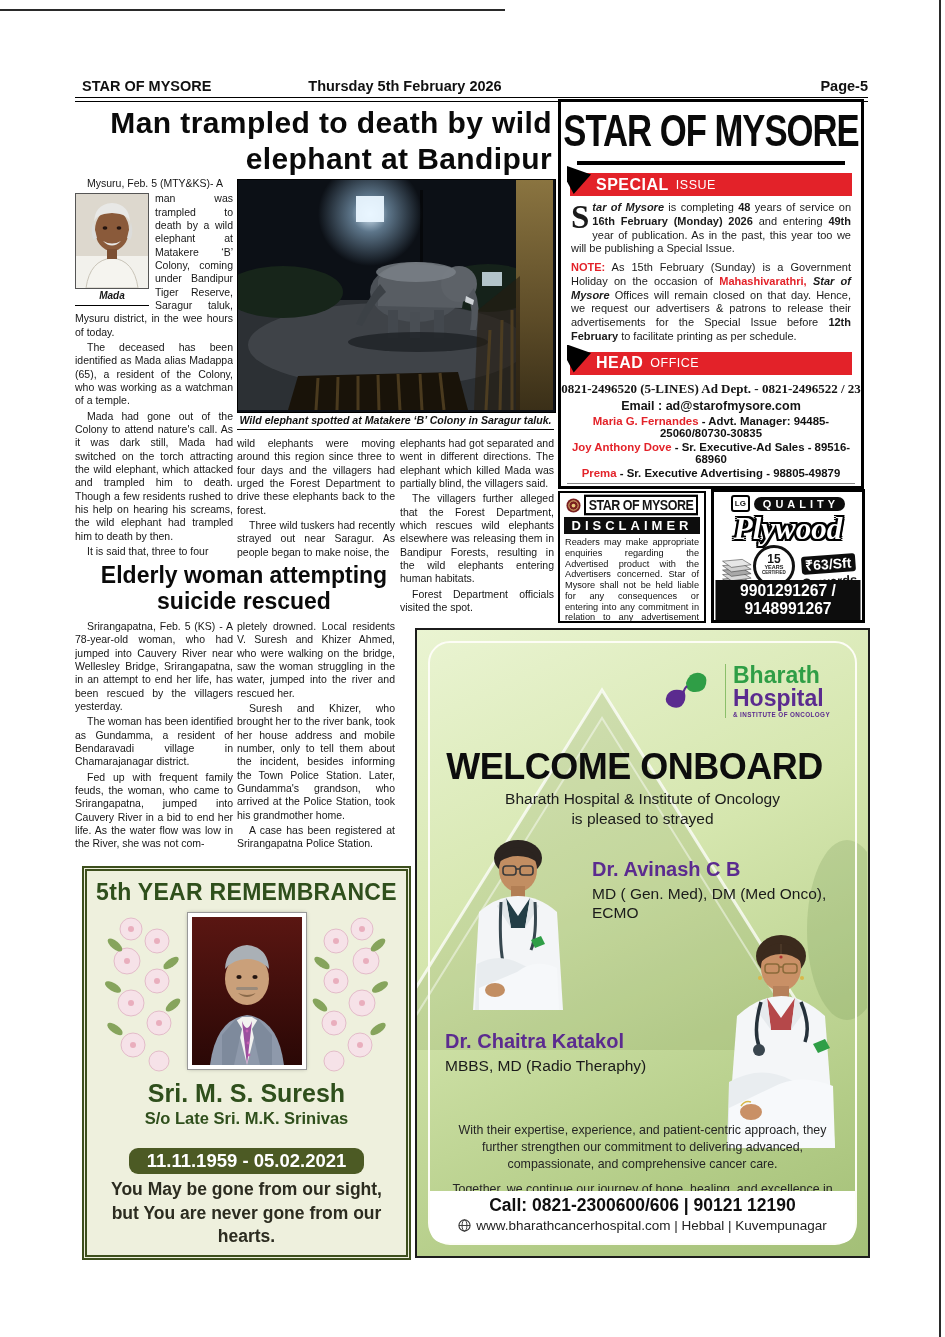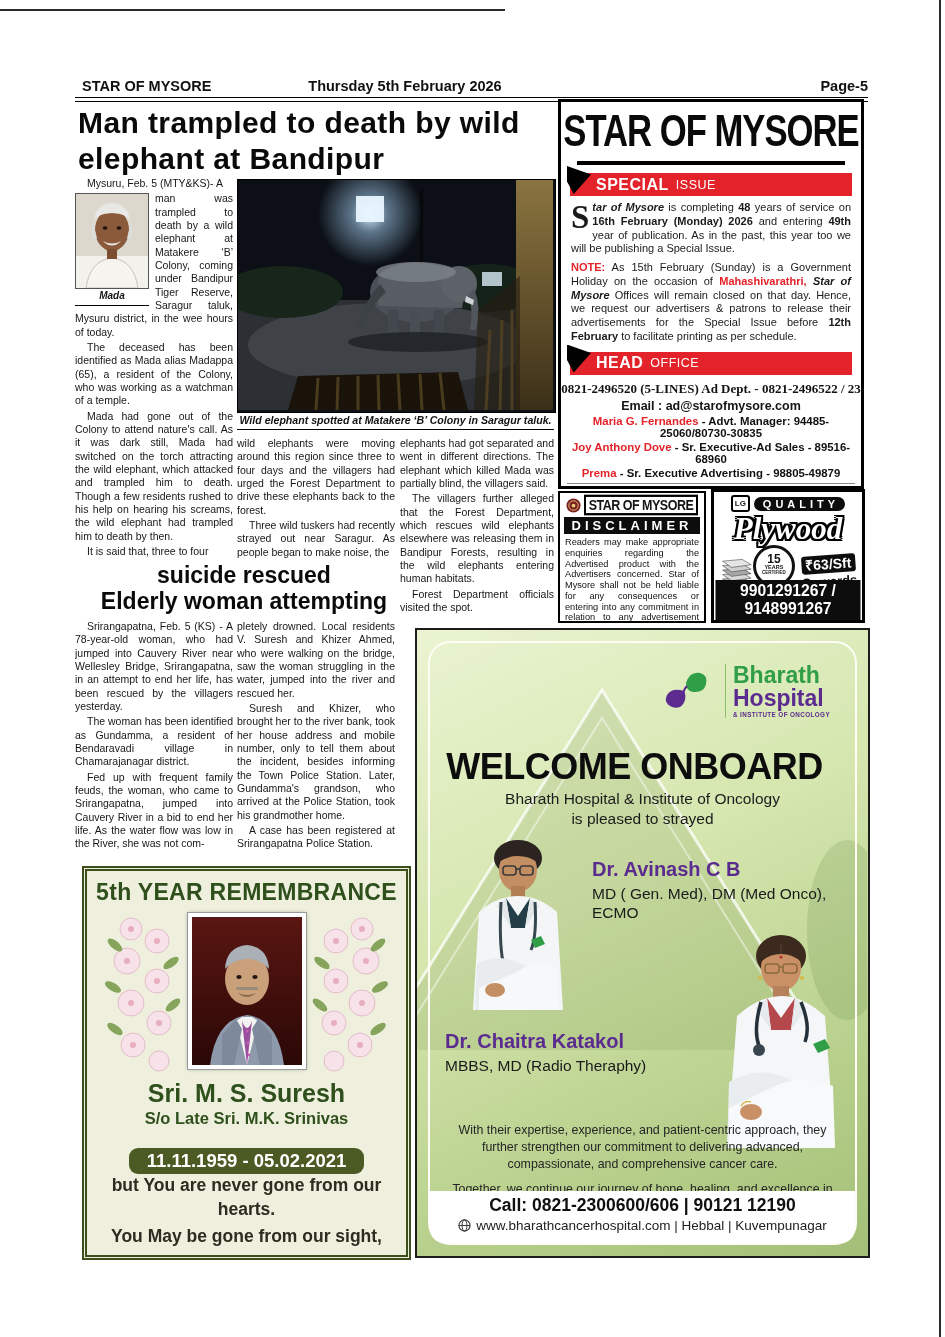--- a/index.html
+++ b/index.html
@@ -3,21 +3,21 @@
 <meta charset="utf-8">
 <style>
   html,body{margin:0;padding:0;background:#fff;}
   #page{position:relative;width:945px;height:1337px;background:#fff;font-family:"Liberation Sans",sans-serif;color:#141414;overflow:hidden;}
   .abs{position:absolute;}
   .scanline{position:absolute;background:#2a2a2a;}
   
   .hdr-txt{font-weight:bold;font-size:14.5px;color:#111;}
   .rule-double{position:absolute;left:75px;width:793px;height:3px;border-top:1.5px solid #000;border-bottom:1px solid #000;}
   
-  .headline1{font-size:30px;font-weight:bold;letter-spacing:.4px;line-height:1.2;text-align:left;color:#0a0a0a;}
+  .headline1{font-size:30px;font-weight:bold;letter-spacing:.4px;line-height:1.2;text-align:right;color:#0a0a0a;}
   .headline2{font-size:23px;font-weight:bold;line-height:1.15;text-align:center;color:#0a0a0a;}
   
   .col{position:absolute;font-size:10.5px;line-height:1.27;text-align:justify;color:#161616;overflow:hidden;}
   .col p{margin:0 0 2px 0;}
   .col p.ind{text-indent:12px;}
   .mada-fig{float:left;width:74px;margin:1px 6px 2px 0;text-align:center;border-bottom:1.2px solid #000;padding-bottom:1px;}
   .mada-fig svg{display:block;border:1px solid #555;}
   .mada-fig figcaption{font-weight:bold;font-style:italic;font-size:10px;margin:1px 0;}
   .photo-frame{position:absolute;border:1px solid #000;overflow:hidden;background:#0d1118;}
   .photo-cap{position:absolute;font-size:10.6px;font-weight:bold;font-style:italic;text-align:center;border-bottom:1.6px solid #000;padding:2px 0 3px 0;color:#111;}
@@ -195,22 +195,22 @@
     <p>wild elephants were moving around this region since three to four days and the villagers had urged the Forest Department to drive these elephants back to the forest.</p>
     <p class="ind">Three wild tuskers had recently strayed out near Saragur. As people began to make noise, the</p>
   </div>
   <div class="col" style="left:400px;top:437px;width:154px;height:180px;">
     <p>elephants had got separated and went in different directions. The elephant which killed Mada was partially blind, the villagers said.</p>
     <p class="ind">The villagers further alleged that the Forest Department, which rescues wild elephants elsewhere was releasing them in Bandipur Forests, resulting in the wild elephants entering human habitats.</p>
     <p class="ind">Forest Department officials visited the spot.</p>
   </div>
 
   <div class="abs headline2" style="left:78px;top:562px;width:332px;">
+    <div>Elderly woman attempting</div>
     <div>suicide rescued</div>
-    <div>Elderly woman attempting</div>
   </div>
   <div class="col" style="left:75px;top:620px;width:158px;height:240px;">
     <p class="ind">Srirangapatna, Feb. 5 (KS) - A 78-year-old woman, who had jumped into Cauvery River near Wellesley Bridge, Srirangapatna, in an attempt to end her life, has been rescued by the villagers yesterday.</p>
     <p class="ind">The woman has been identified as Gundamma, a resident of Bendaravadi village in Chamarajanagar district.</p>
     <p class="ind">Fed up with frequent family feuds, the woman, who came to Srirangapatna, jumped into Cauvery River in a bid to end her life. As the water flow was low in the River, she was not com-</p>
   </div>
   <div class="col" style="left:237px;top:620px;width:158px;height:240px;">
     <p>pletely drowned. Local residents V. Suresh and Khizer Ahmed, who were walking on the bridge, saw the woman struggling in the water, jumped into the river and rescued her.</p>
     <p class="ind">Suresh and Khizer, who brought her to the river bank, took her house address and mobile number, only to tell them about the incident, besides informing the Town Police Station. Later, Gundamma's grandson, who arrived at the Police Station, took his grandmother home.</p>
     <p class="ind">A case has been registered at Srirangapatna Police Station.</p>
@@ -495,22 +495,22 @@
         <path d="M33,52 Q34,30 55,28 Q76,30 77,52 Q68,42 55,42 Q42,42 33,52 Z" fill="#aab0b6"></path>
         <ellipse cx="47" cy="60" rx="2.6" ry="2" fill="#241510"></ellipse>
         <ellipse cx="63" cy="60" rx="2.6" ry="2" fill="#241510"></ellipse>
         <path d="M46,76 Q55,80 64,76 Q55,84 46,76 Z" fill="#8a6a4a"></path>
         <rect x="44" y="70" width="22" height="3" rx="1.5" fill="#9a8a7a"></rect>
       </svg>
     </div>
     <div class="rem-name">Sri. M. S. Suresh</div>
     <div class="rem-rel">S/o Late Sri. M.K. Srinivas</div>
     <div><span class="rem-dates">11.11.1959 - 05.02.2021</span></div>
+    <div class="rem-line" style="margin-top:4px;">You May be gone from our sight,</div>
     <div class="rem-line">but You are never gone from our hearts.</div>
-    <div class="rem-line" style="margin-top:4px;">You May be gone from our sight,</div>
     <div class="rem-box">
       <div class="t">Deeply Mourned by :</div>
       <div class="l">Mrs. Sudha Suresh (Wife),</div>
 
     </div>
   </div>
 
 </div>
 
 </body></html>

